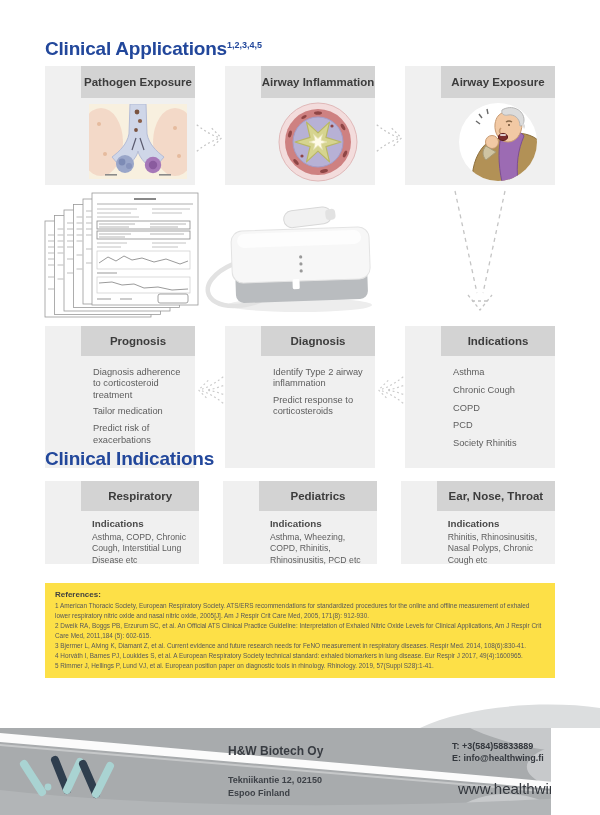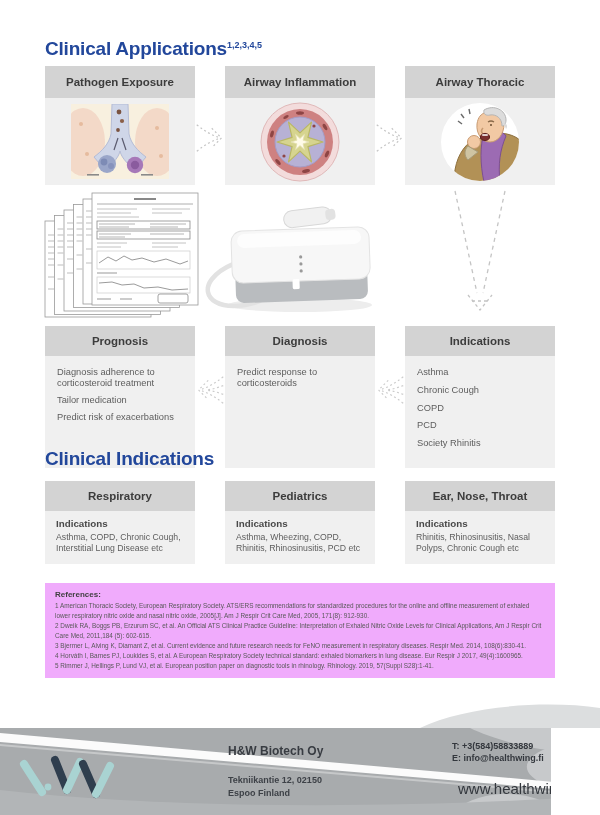--- a/index.html
+++ b/index.html
@@ -6,21 +6,21 @@
   body { font-family:"Liberation Sans","DejaVu Sans",sans-serif; background:#ffffff; }
   .page { position:relative; width:600px; height:815px; background:#ffffff; overflow:hidden; }
 
   .heading { margin:0; padding:0; position:absolute; left:45px;
              font-size:19px; font-weight:bold; color:#22479b; letter-spacing:-0.2px; }
   .heading .hsup { font-size:9px; font-weight:bold; vertical-align:super; letter-spacing:0; }
   #heading-1 { top:38px; }
   #heading-2 { top:448px; }
 
   .row { position:absolute; left:45px; width:510px; display:flex; justify-content:space-between; }
-  .card { width:150px; background:#f0f0f0; }
+  .card { width:150px; background:#f0f0f0;padding-left:36px; }
   .card-header { height:30px; background:#d3d3d3; display:flex; align-items:center; justify-content:center;
                  font-weight:bold; font-size:11.5px; color:#3c3c3c; text-align:center; }
   .arrow-slot { width:30px; display:flex; justify-content:center; }
 
   
   #row-stages { top:66px; }
   #row-stages .card-header { height:32px; }
   #row-stages .card-body { height:87px; display:flex; align-items:center; justify-content:center; }
   #row-stages .arrow-slot { align-items:flex-start; padding-top:50px; }
 
@@ -39,21 +39,21 @@
   #row-results .arrow-slot { align-items:flex-start; padding-top:42px; }
 
   
   #row-clinical { top:481px; }
   #row-clinical .card-body { height:46px; padding:7px 11px 0 11px; }
   #row-clinical .ci-label { margin:0 0 3px 0; font-size:9.8px; font-weight:bold; color:#4a4a4a; }
   #row-clinical .ci-text  { margin:0; font-size:8.7px; line-height:1.32; color:#5d5d5d; }
 
   
   .references { position:absolute; left:45px; top:583px; width:510px; box-sizing:border-box;
-                background:#f0abfc; padding:7px 10px 8px 10px; }
+                background:#fde047; padding:7px 10px 8px 10px; }
   .references h3 { margin:0 0 2px 0; font-size:8px; color:#3f3f3f; }
   .references p  { margin:0; font-size:6.4px; line-height:1.55; color:#585858; }
 
   
   .prefooter { position:absolute; left:0; top:698px; width:600px; height:30px; }
   footer { position:absolute; left:0; top:728px; width:551px; height:87px; background:#a8abad; overflow:hidden; }
   .footer-bg { position:absolute; left:0; top:0; }
   .footer-logo { position:absolute; left:16px; top:22px; }
   .f-company { position:absolute; left:228px; top:16px; font-size:12px; font-weight:bold; color:#383c42; }
   .f-addr1   { position:absolute; left:228px; top:47px; font-size:9px;  font-weight:bold; color:#3d4147; }
@@ -138,21 +138,21 @@
       <svg width="34" height="44" viewBox="0 0 34 44">
         <g stroke="#c5c5c5" stroke-width="1.4" fill="none" stroke-dasharray="2.2,3">
           <path d="M2,7 C12,15 18,18 26,21"></path>
           <path d="M2,37 C12,29 18,26 26,23"></path>
           <path d="M19,11 L30,22 L19,33"></path>
         </g>
       </svg>
     </div>
 
     <div class="card">
-      <div class="card-header">Airway Thoracic</div>
+      <div class="card-header">Airway Exposure</div>
       <div class="card-body">
 
         <svg width="80" height="80" viewBox="0 0 80 80">
           <defs>
               <clipPath id="manclip">
                 <circle cx="40" cy="40" r="39"></circle>
               </clipPath>
             </defs>
           <circle cx="40" cy="40" r="39" fill="#ffffff"></circle>
           <g clip-path="url(#manclip)">
@@ -267,20 +267,21 @@
           <path d="M15,11 L4,22 L15,33"></path>
           <path d="M32,17 C24,20 20,21 12,22"></path>
           <path d="M32,27 C24,24 20,23 12,22"></path>
         </g>
       </svg>
     </div>
 
     <div class="card">
       <div class="card-header">Diagnosis</div>
       <div class="card-body">
+        <p>Identify Type 2 airway inflammation</p>
         <p>Predict response to corticosteroids</p>
       </div>
     </div>
 
     <div class="arrow-slot">
       <svg width="34" height="44" viewBox="0 0 34 44">
         <g stroke="#cccccc" stroke-width="1.3" fill="none" stroke-dasharray="2.2,3">
           <path d="M32,7 C22,15 16,18 8,21"></path>
           <path d="M32,37 C22,29 16,26 8,23"></path>
           <path d="M15,11 L4,22 L15,33"></path>

